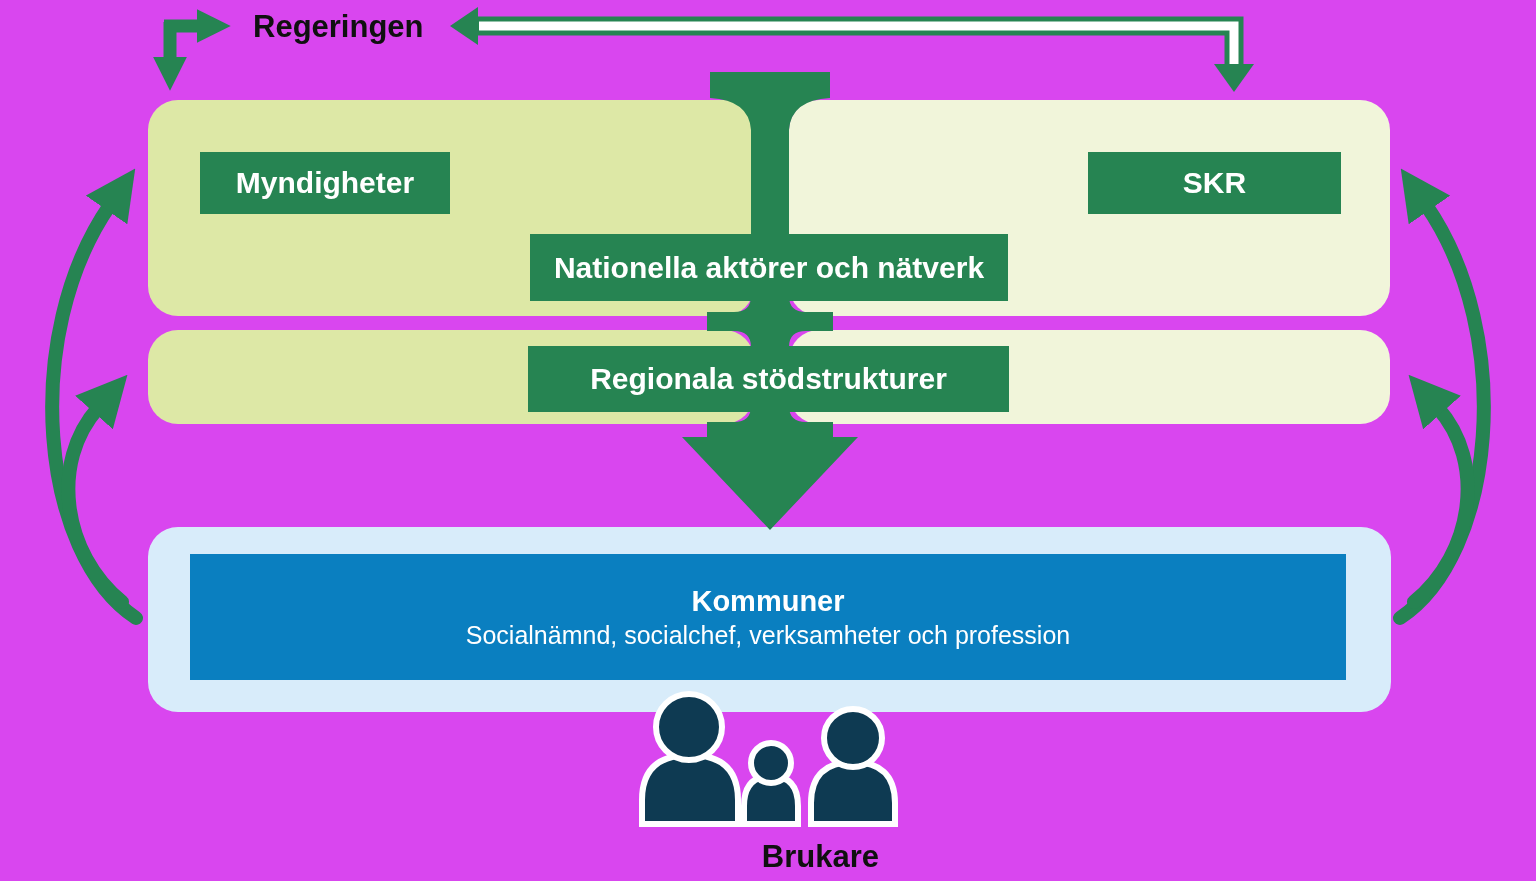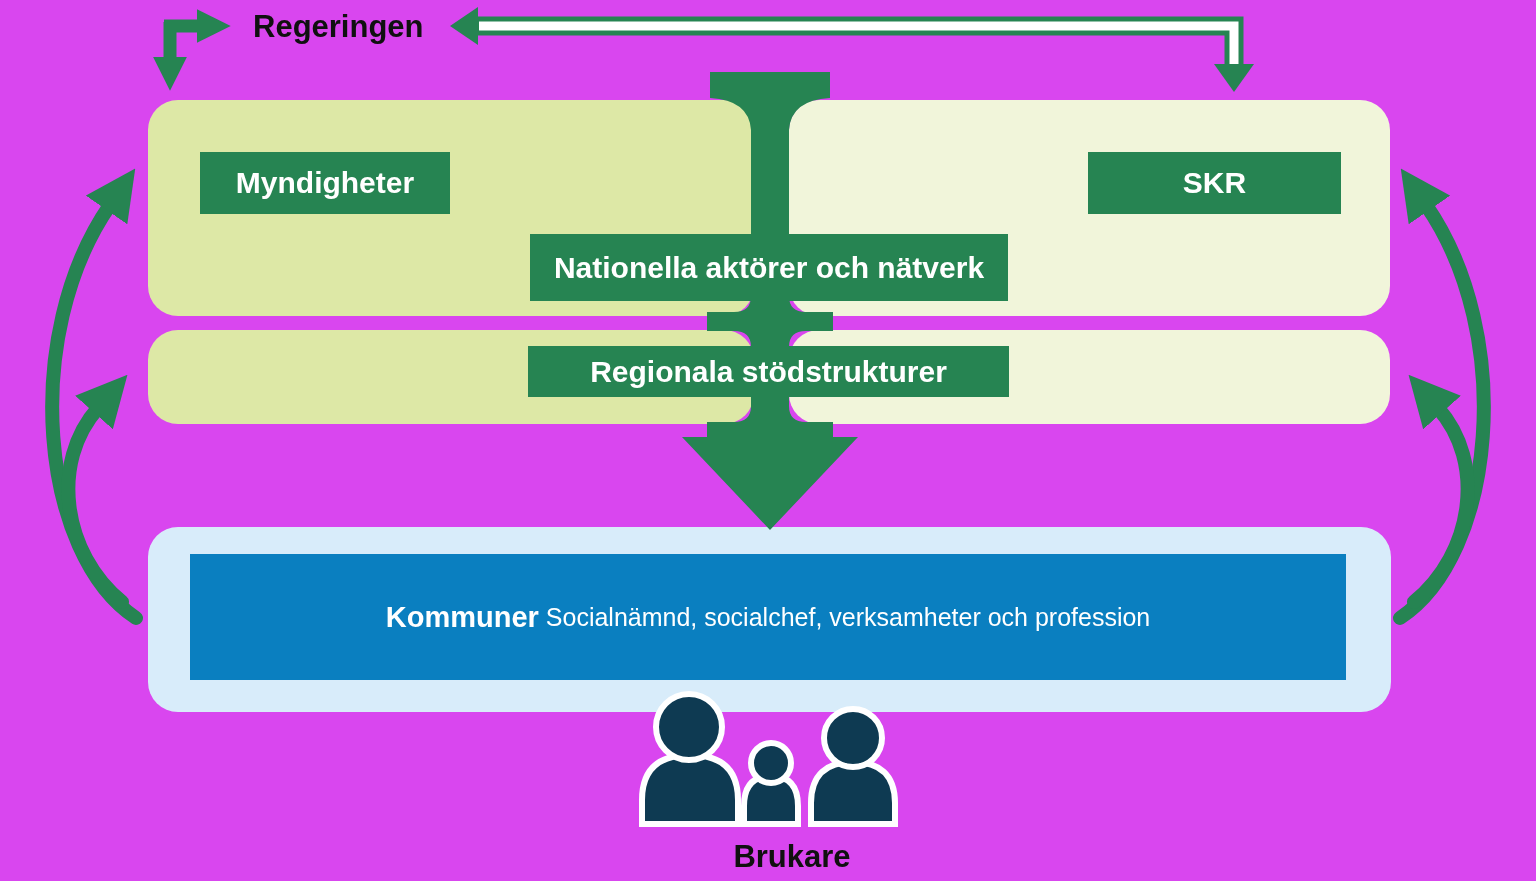--- a/index.html
+++ b/index.html
@@ -29,35 +29,35 @@
   .s-white{stroke:var(--white);fill:none;}
   .person-shape{fill:var(--navy);stroke:var(--white);stroke-width:6px;}
   .gbox{
     position:absolute;z-index:3;background:var(--green);
     display:flex;align-items:center;justify-content:center;
     color:var(--white);font-weight:bold;font-size:30px;line-height:1;
   }
   .b-mynd{left:200px;top:152px;width:250px;height:62px;}
   .b-skr{left:1088px;top:152px;width:253px;height:62px;}
   .b-nat{left:530px;top:234px;width:478px;height:67px;}
-  .b-reg{left:528px;top:346px;width:481px;height:51px;}
+  .b-reg{left:528px;top:346px;width:481px;height:66px;}
   .toplabel{
     position:absolute;z-index:3;color:var(--text-dark);
     font-weight:bold;font-size:31px;line-height:1;
   }
   .l-regeringen{left:253px;top:11px;}
-  .l-brukare{left:642px;top:841px;width:300px;text-align:center;}
+  .l-brukare{left:579px;top:841px;width:300px;text-align:right;}
   .bluepanel{
     position:absolute;z-index:1;left:148px;top:527px;width:1243px;height:185px;
     background:var(--blue-panel);border-radius:30px;
   }
   .bluebox{
     position:absolute;z-index:3;left:190px;top:554px;width:1156px;height:126px;
     background:var(--blue-box);color:var(--white);
-    display:flex;flex-direction:row;align-items:center;justify-content:center;gap:7px;
+    display:flex;flex-direction:column;align-items:center;justify-content:center;gap:7px;
   }
   .bluebox .title{font-weight:bold;font-size:29px;line-height:1;}
   .bluebox .subtitle{font-weight:normal;font-size:25px;line-height:1;}
 </style>
 </head>
 <body>
 
 <div class="canvas">
 
   <div class="panel p-r1l"></div>

